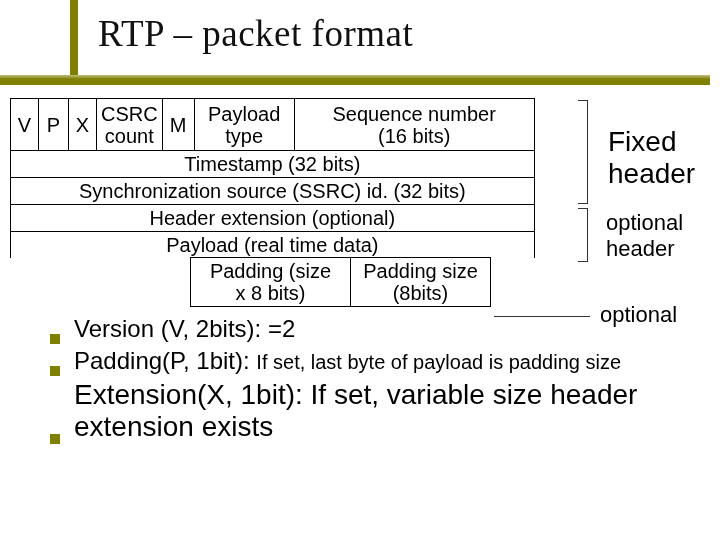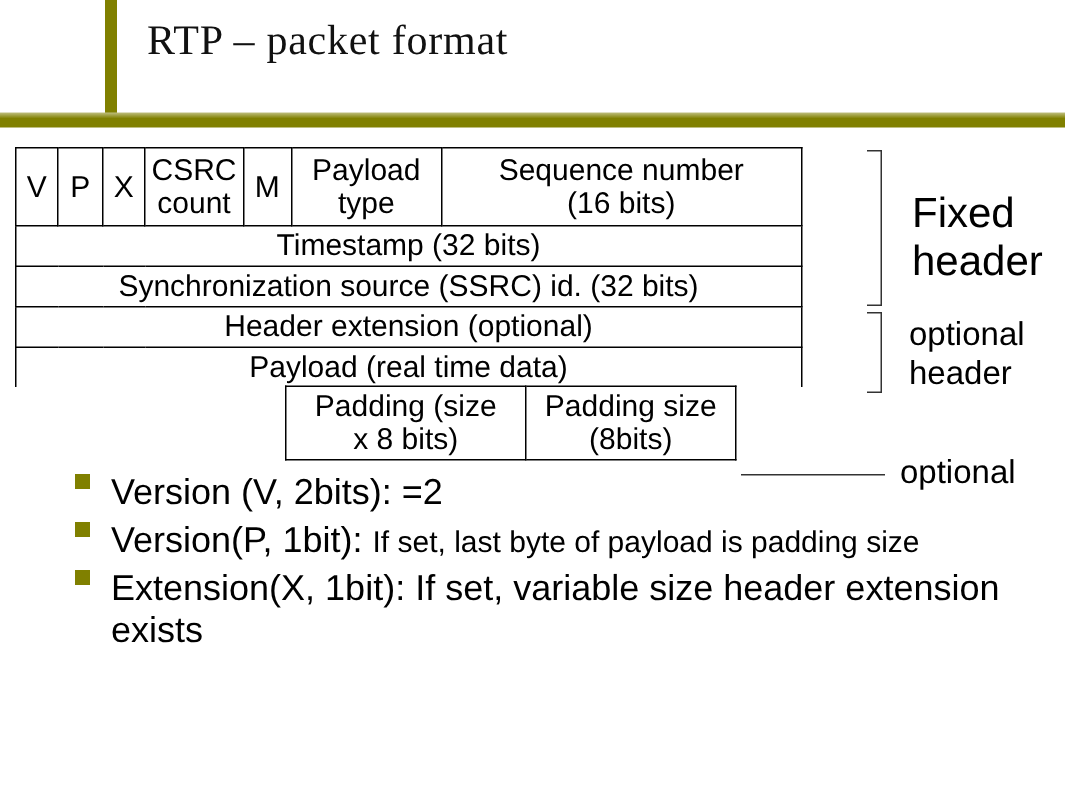--- a/index.html
+++ b/index.html
@@ -31,21 +31,21 @@
     top: 75px;
     width: 710px;
     height: 10px;
     background: linear-gradient(to bottom, #bfbf80 0%, #808000 40%, #808000 100%);
   }
   .title-text {
     position: absolute;
     left: 98px;
     top: 12px;
     font-family: Georgia, 'Times New Roman', serif;
-    font-size: 28px;
+    font-size: 37px;
     letter-spacing: 0.5px;
     color: #111;
   }
   .content {
     position: absolute;
     top: 98px;
     left: 10px;
     width: 700px;
   }
   .diagram {
@@ -79,21 +79,21 @@
     position: absolute;
     background: #333;
     height: 1px;
   }
   .bullets {
     margin-top: 8px;
     font-size: 21px;
   }
   .bullets .row {
     display: flex;
-    align-items: flex-start;
+    align-items: flex-end;
     margin: 4px 0 4px 40px;
   }
   .sq {
     display: inline-block;
     width: 10px;
     height: 10px;
     background: #808000;
     margin-right: 14px;
     flex: 0 0 auto;
     position: relative;
@@ -165,21 +165,21 @@
   </div>
 
   <div class="bullets">
     <div class="row">
       <span class="sq"></span>
       <span class="b-main">Version (V, 2bits): =2</span>
     </div>
     <div class="row">
       <span class="sq"></span>
       <span>
-        <span class="b-main">Version(P, 1bit): </span><span class="b-sub">If set, last byte of payload is padding size</span>
+        <span class="b-main">Padding(P, 1bit): </span><span class="b-sub">If set, last byte of payload is padding size</span>
       </span>
     </div>
     <div class="row">
       <span class="sq"></span>
-      <span class="b-sub" style="font-size:24px">Extension(X, 1bit): If set, variable size header extension exists</span>
+      <span class="b-sub" style="font-size:28px">Extension(X, 1bit): If set, variable size header extension exists</span>
     </div>
   </div>
 </div>
 
 </body></html>

